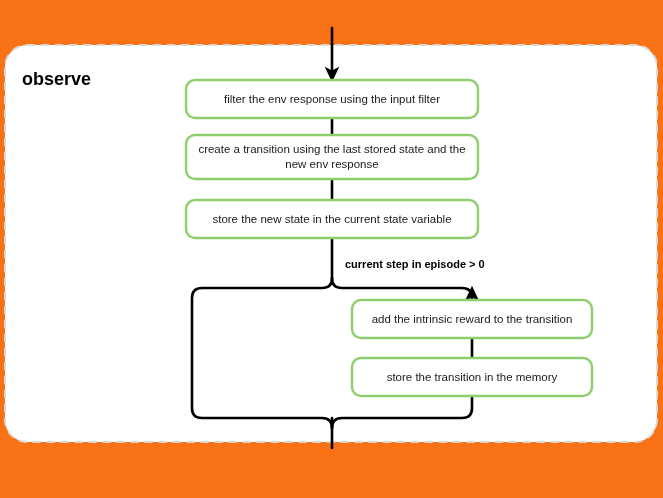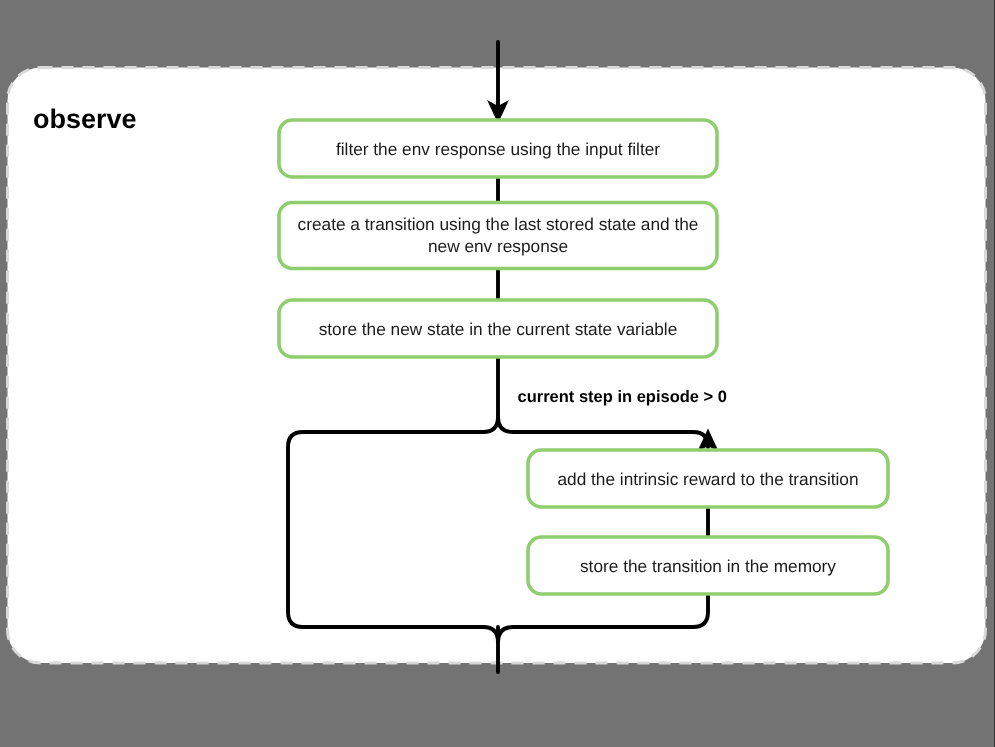--- a/index.html
+++ b/index.html
@@ -4,21 +4,21 @@
 <style>
   html, body {
     margin: 0;
     padding: 0;
     background: #000000;
   }
   #page {
     position: relative;
     width: 663px;
     height: 498px;
-    background: #737373;
+    background: #f97316;
     overflow: hidden;
     font-family: "Liberation Sans", sans-serif;
   }
   #diagram-svg {
     position: absolute;
     left: 0;
     top: 0;
     width: 663px;
     height: 498px;
   }

